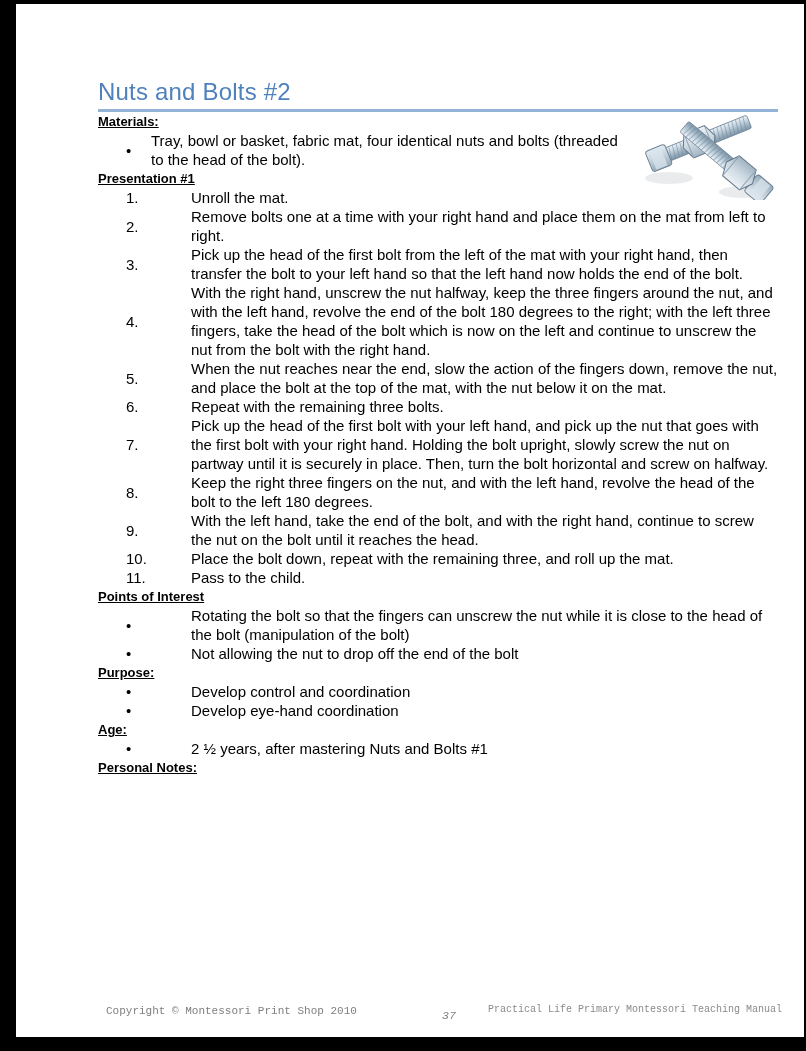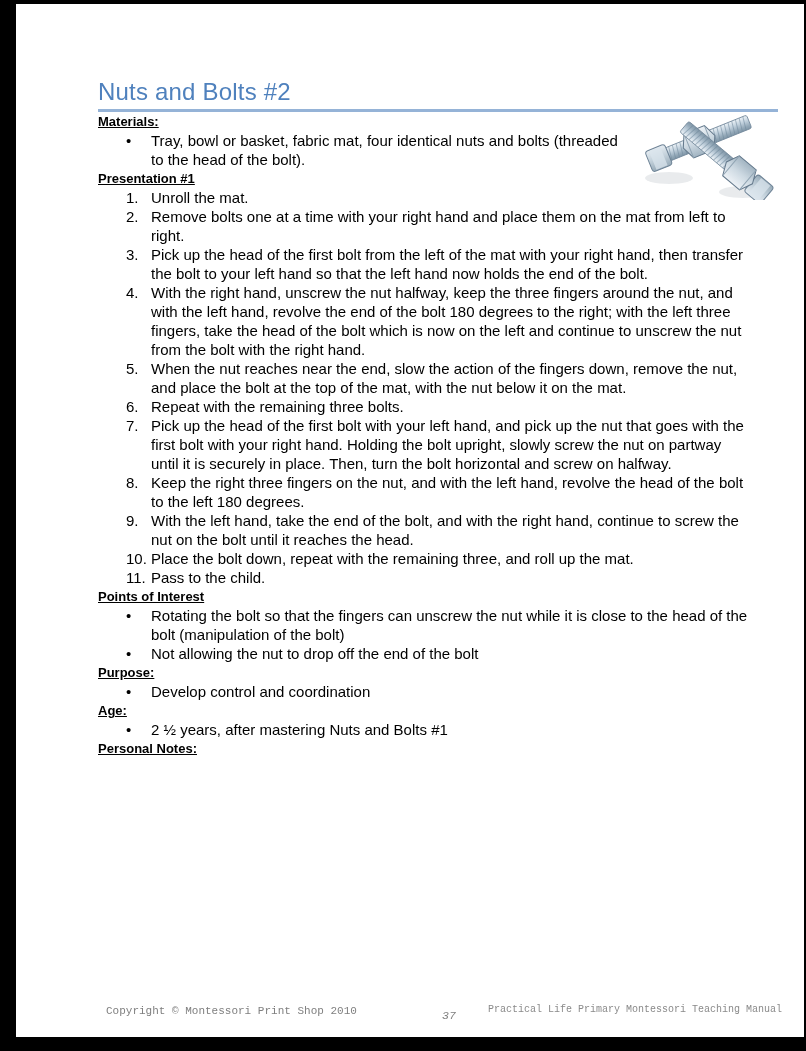--- a/index.html
+++ b/index.html
@@ -26,33 +26,33 @@
   .sec-materials{margin-top:15px;}
   .sec-presentation{margin-top:17px;}
   .sec-points{margin-top:14px;}
   .sec-purpose{margin-top:21px;}
   .sec-age{margin-top:21px;}
   .sec-notes{margin-top:21px;}
   ul.blist,ol.nlist{
     list-style:none;margin:0;padding:0;font-size:15px;line-height:19px;
   }
   ul.blist li,ol.nlist li{
-    display:flex;padding-left:28px;
+    display:flex;padding-left:28px;align-items:center;
   }
   ul.blist li::before{
     content:"\2022";width:25px;flex:none;font-size:15px;
   }
   ol.nlist{counter-reset:step;}
   ol.nlist li{counter-increment:step;}
   ol.nlist li::before{
     content:counter(step) ".";width:25px;flex:none;
   }
   ul.blist li span,ol.nlist li span{display:block;}
   .w-materials span{max-width:470px;}
-  .w-wide span{max-width:598px;}
+  .w-wide span{max-width:598px;margin-left:40px;}
   .photo{
     position:absolute;left:625px;top:108px;width:134px;height:88px;
   }
   .footer-left{
     position:absolute;left:90px;bottom:20px;
     font-family:"Liberation Mono",monospace;font-size:11px;color:#7f7f7f;
     white-space:nowrap;
     text-align:right;
   }
   .footer-page{
@@ -125,20 +125,23 @@
       <li>
           <span>Not allowing the nut to drop off the end of the bolt</span>
         </li>
     </ul>
 
     <h2 class="sec sec-purpose">Purpose:</h2>
     <ul class="blist w-wide">
       <li>
           <span>Develop control and coordination</span>
         </li>
+      <li>
+          <span>Develop eye-hand coordination</span>
+        </li>
     </ul>
 
     <h2 class="sec sec-age">Age:</h2>
     <ul class="blist w-wide">
       <li>
           <span>2 ½ years, after mastering Nuts and Bolts #1</span>
         </li>
     </ul>
 
     <h2 class="sec sec-notes">Personal Notes:</h2>

